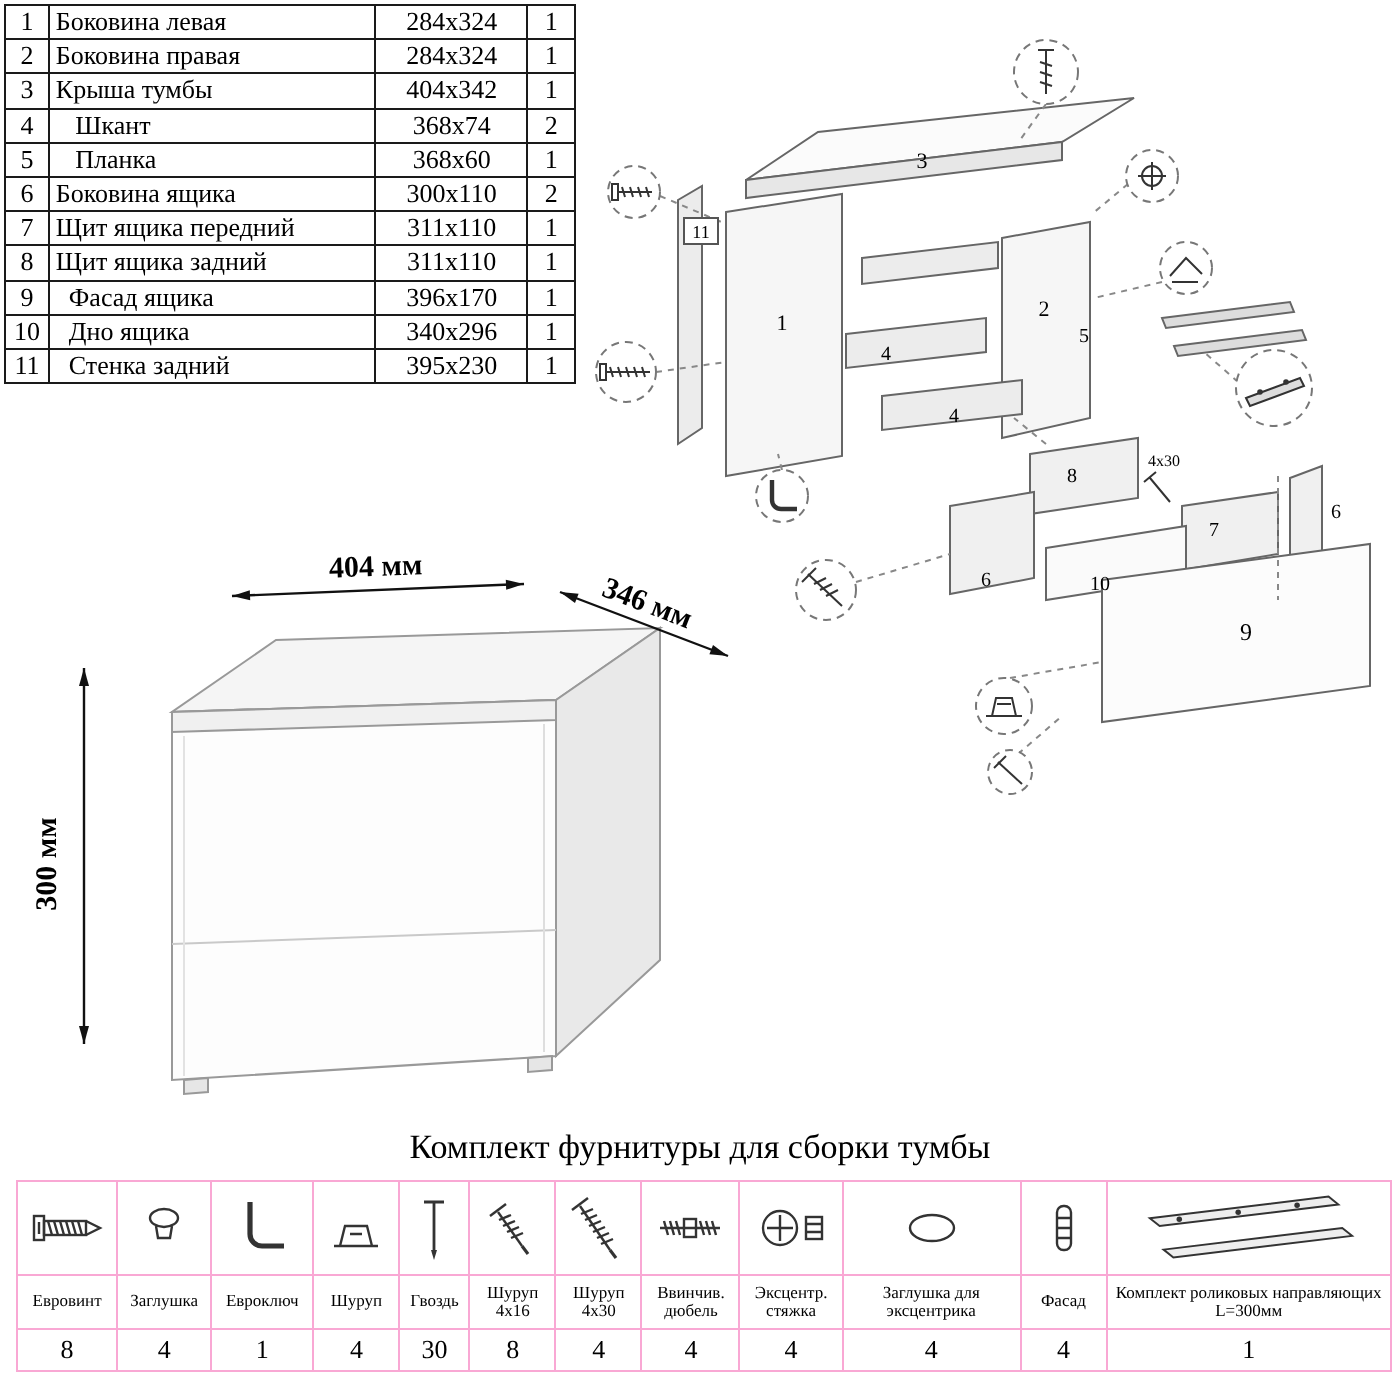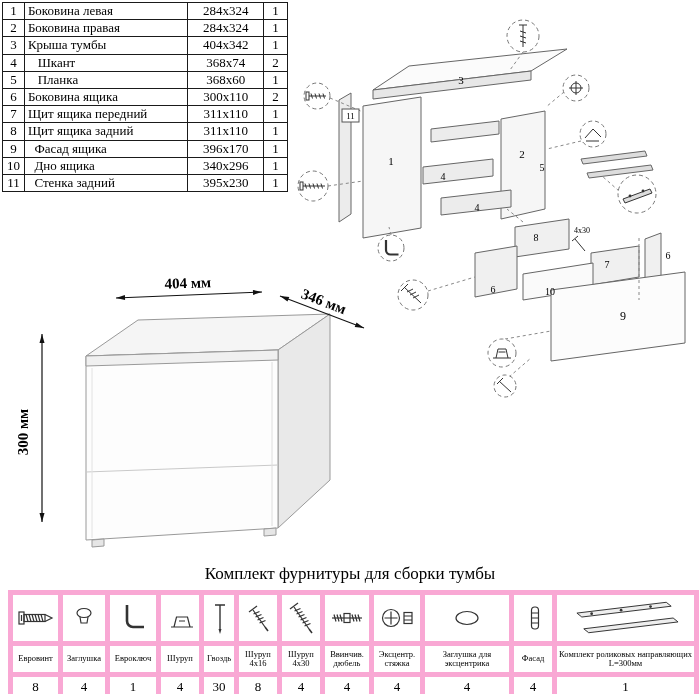--- a/index.html
+++ b/index.html
@@ -13,21 +13,21 @@
   .parts-table td.pname{white-space:pre;font-family:Liberation Serif, serif;}
   .parts-table td.size{text-align:center;margin-top:20px;}
   .parts-table td.qty{text-align:center;padding:0;}
   
   .exploded{position:absolute;left:293px;top:0;}
   
   .product{position:absolute;left:8px;top:276px;}
   
   .hw-title{position:absolute;left:0;top:564px;width:700px;text-align:center;font-size:17px;}
   .hw-table{position:absolute;left:8px;top:590px;width:688px;table-layout:fixed;}
-  .hw-table td{border:5px solid #f9a8d4;text-align:center;vertical-align:middle;padding:1px;overflow:hidden;}
+  .hw-table td{border:1px solid #f9a8d4;text-align:center;vertical-align:middle;padding:1px;overflow:hidden;}
   .hw-icons td{height:44px;}
   .hw-icons svg{display:block;margin:0 auto;}
   .hw-names td{font-size:8.5px;line-height:9.5px;height:24px;}
   .hw-qty td{font-size:13px;height:18px;}
   svg text{font-family:"Liberation Serif","DejaVu Serif",serif;fill:#000;}
 </style>
 </head>
 <body>
 
 <div class="page">

